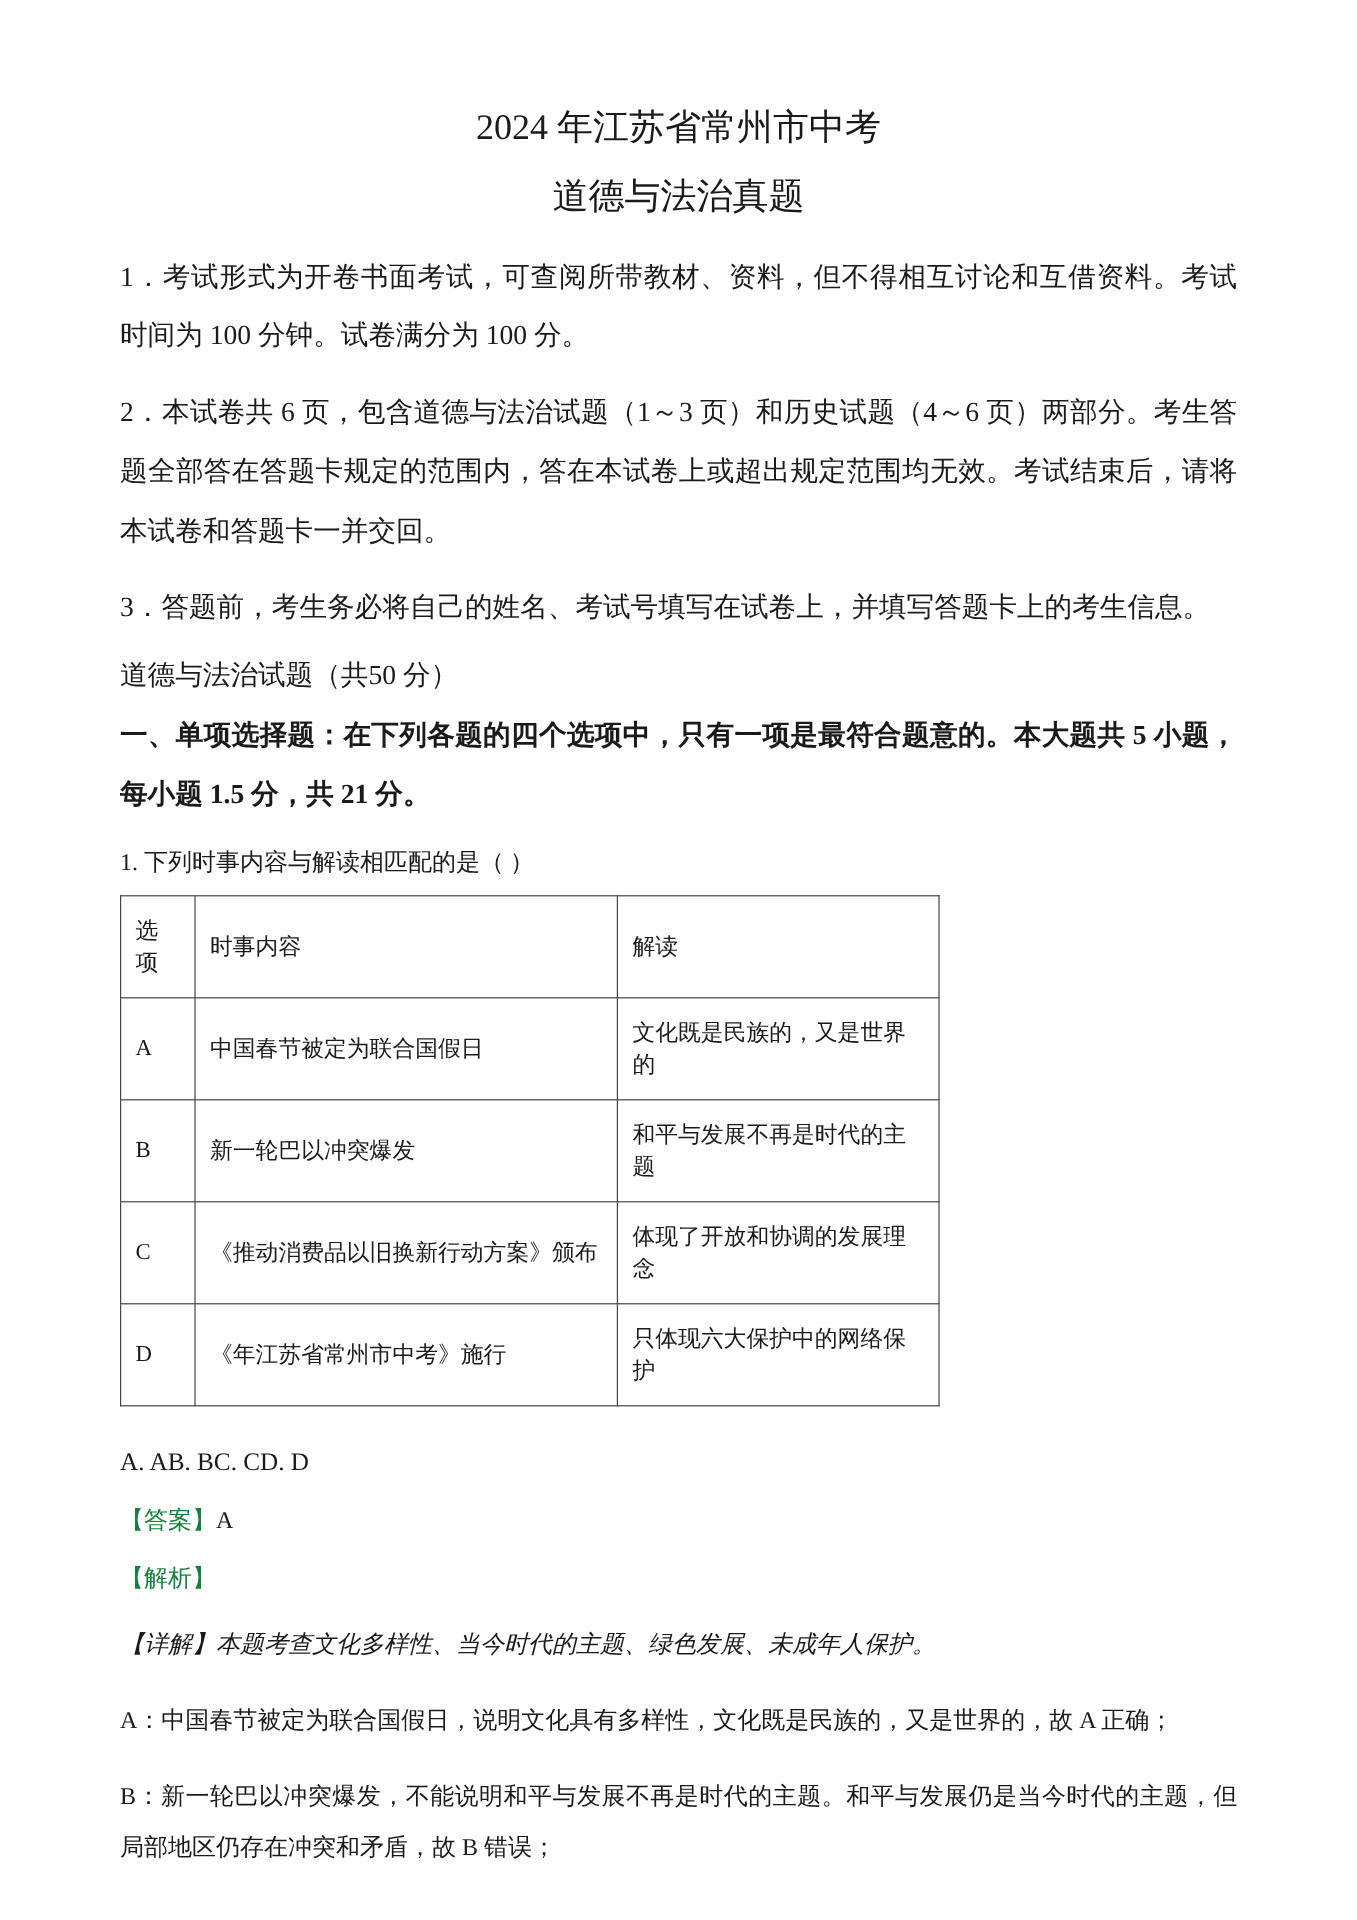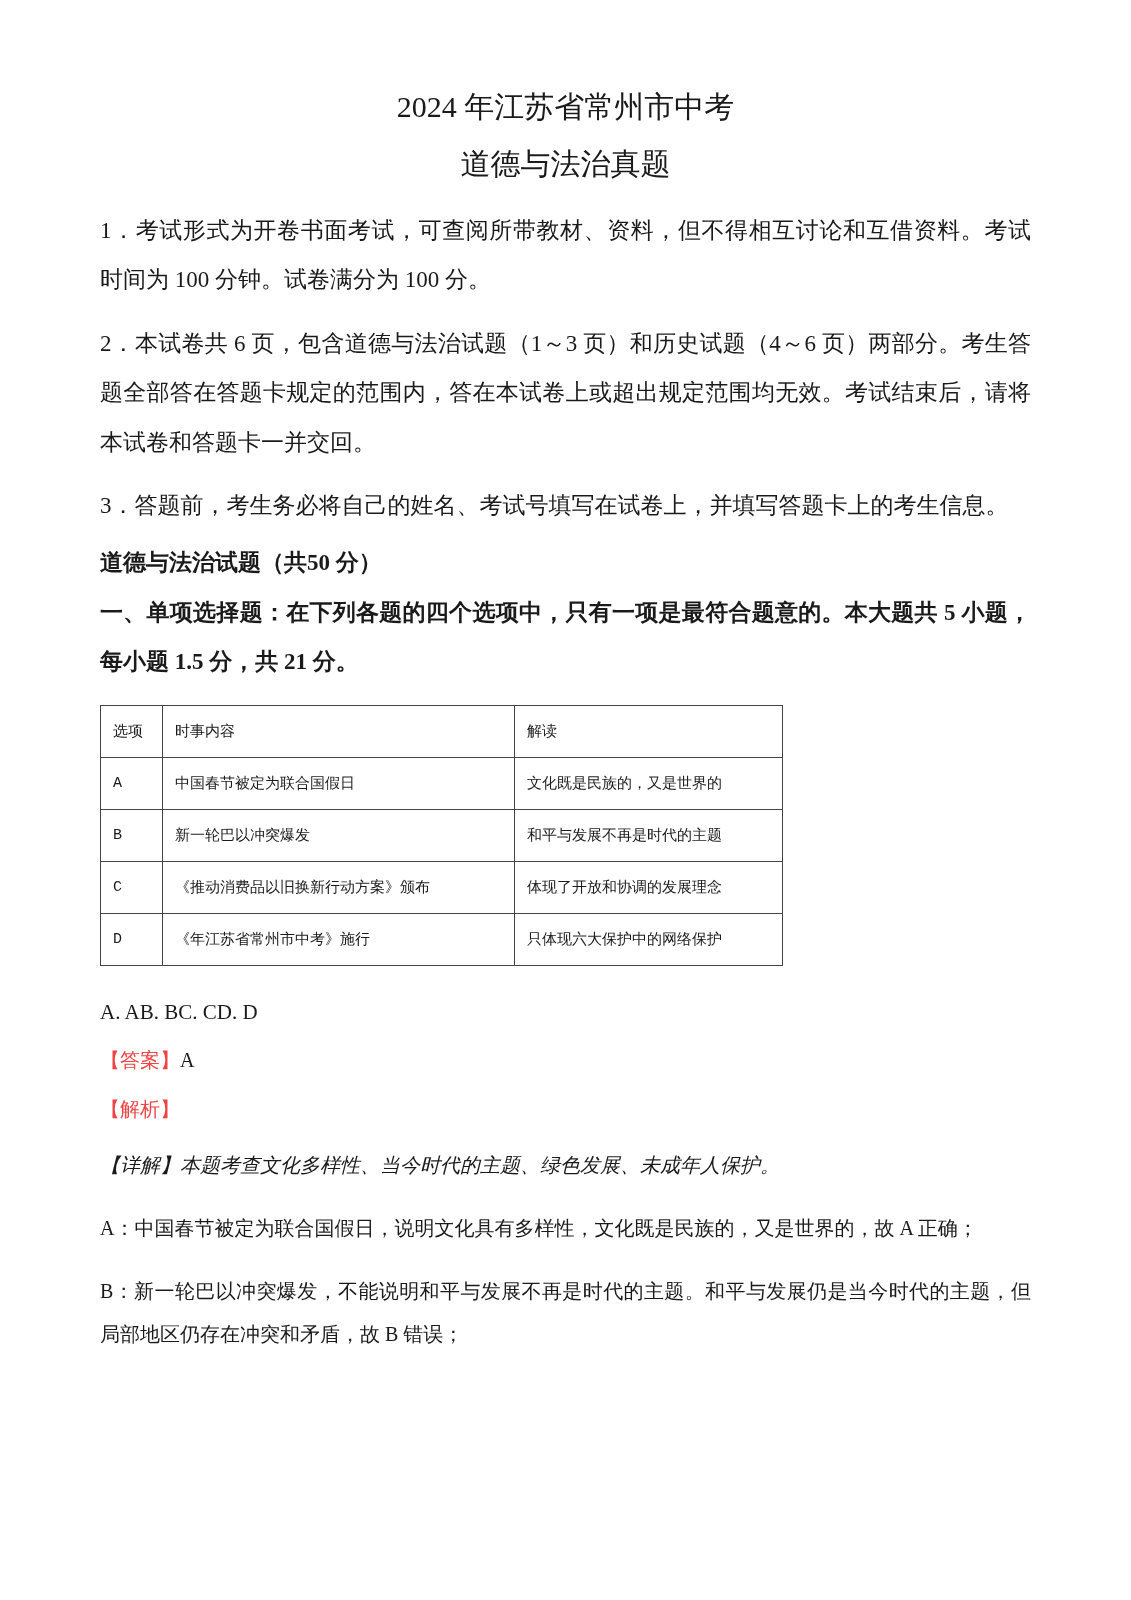--- a/index.html
+++ b/index.html
@@ -29,41 +29,40 @@
     margin:26px 0 6px 0;
   }
   p.notice{
     font-weight:normal;
     font-size:23px;
     line-height:2.15;
     text-align:justify;
     margin:14px 0;
   }
   p.section-heading{
-    font-weight:bold;
+    font-weight:normal;
     font-size:23px;
     margin:16px 0 10px 0;
   }
   p.section-intro{
     font-weight:bold;
     font-size:23px;
     line-height:2.15;
     text-align:justify;
     margin:10px 0 18px 0;
   }
   p.question-stem{
     font-size:20px;
     font-weight:normal;
     margin:18px 0 14px 0;
   }
   table.q-table{
     border-collapse:collapse;
     margin:8px 0 30px 0;
-    font-size:15px;
-    font-family:Liberation Mono, monospace;
+    font-size:19px;
   }
   table.q-table th, table.q-table td{
     border:1px solid #444;
     font-weight:normal;
     text-align:left;
     padding:16px 12px;
     vertical-align:middle;
   }
   table.q-table col.c1{width:62px;}
   table.q-table col.c2{width:352px;}
@@ -72,21 +71,21 @@
     display:flex;
     justify-content:flex-start;
     width:735px;
     font-size:21px;
     margin:34px 0 10px 0;
   }
   .answer-line, .analysis-line{
     font-size:20px;
     margin:22px 0;
   }
-  .label-teal{color:#ef4444;}
+  .label-teal{color:#15803d;}
   p.detail{
     font-size:20px;
     line-height:2.0;
     margin:22px 0;
     font-style:italic;
   }
   p.explain{
     font-size:20px;
     line-height:2.15;
     text-align:justify;
@@ -105,20 +104,21 @@
 
 
   <p class="notice">1．考试形式为开卷书面考试，可查阅所带教材、资料，但不得相互讨论和互借资料。考试时间为 100 分钟。试卷满分为 100 分。</p>
   <p class="notice">2．本试卷共 6 页，包含道德与法治试题（1～3 页）和历史试题（4～6 页）两部分。考生答题全部答在答题卡规定的范围内，答在本试卷上或超出规定范围均无效。考试结束后，请将本试卷和答题卡一并交回。</p>
   <p class="notice">3．答题前，考生务必将自己的姓名、考试号填写在试卷上，并填写答题卡上的考生信息。</p>
 
   <p class="section-heading">道德与法治试题（共50 分）</p>
 
   <p class="section-intro">一、单项选择题：在下列各题的四个选项中，只有一项是最符合题意的。本大题共 5 小题，每小题 1.5 分，共 21 分。</p>
 
+  <p class="question-stem">1. 下列时事内容与解读相匹配的是（      ）</p>
 
   <table class="q-table">
     <colgroup>
         <col class="c1">
         <col class="c2">
         <col class="c3">
       </colgroup>
     <tbody>
         <tr>
       <th>选项</th>

